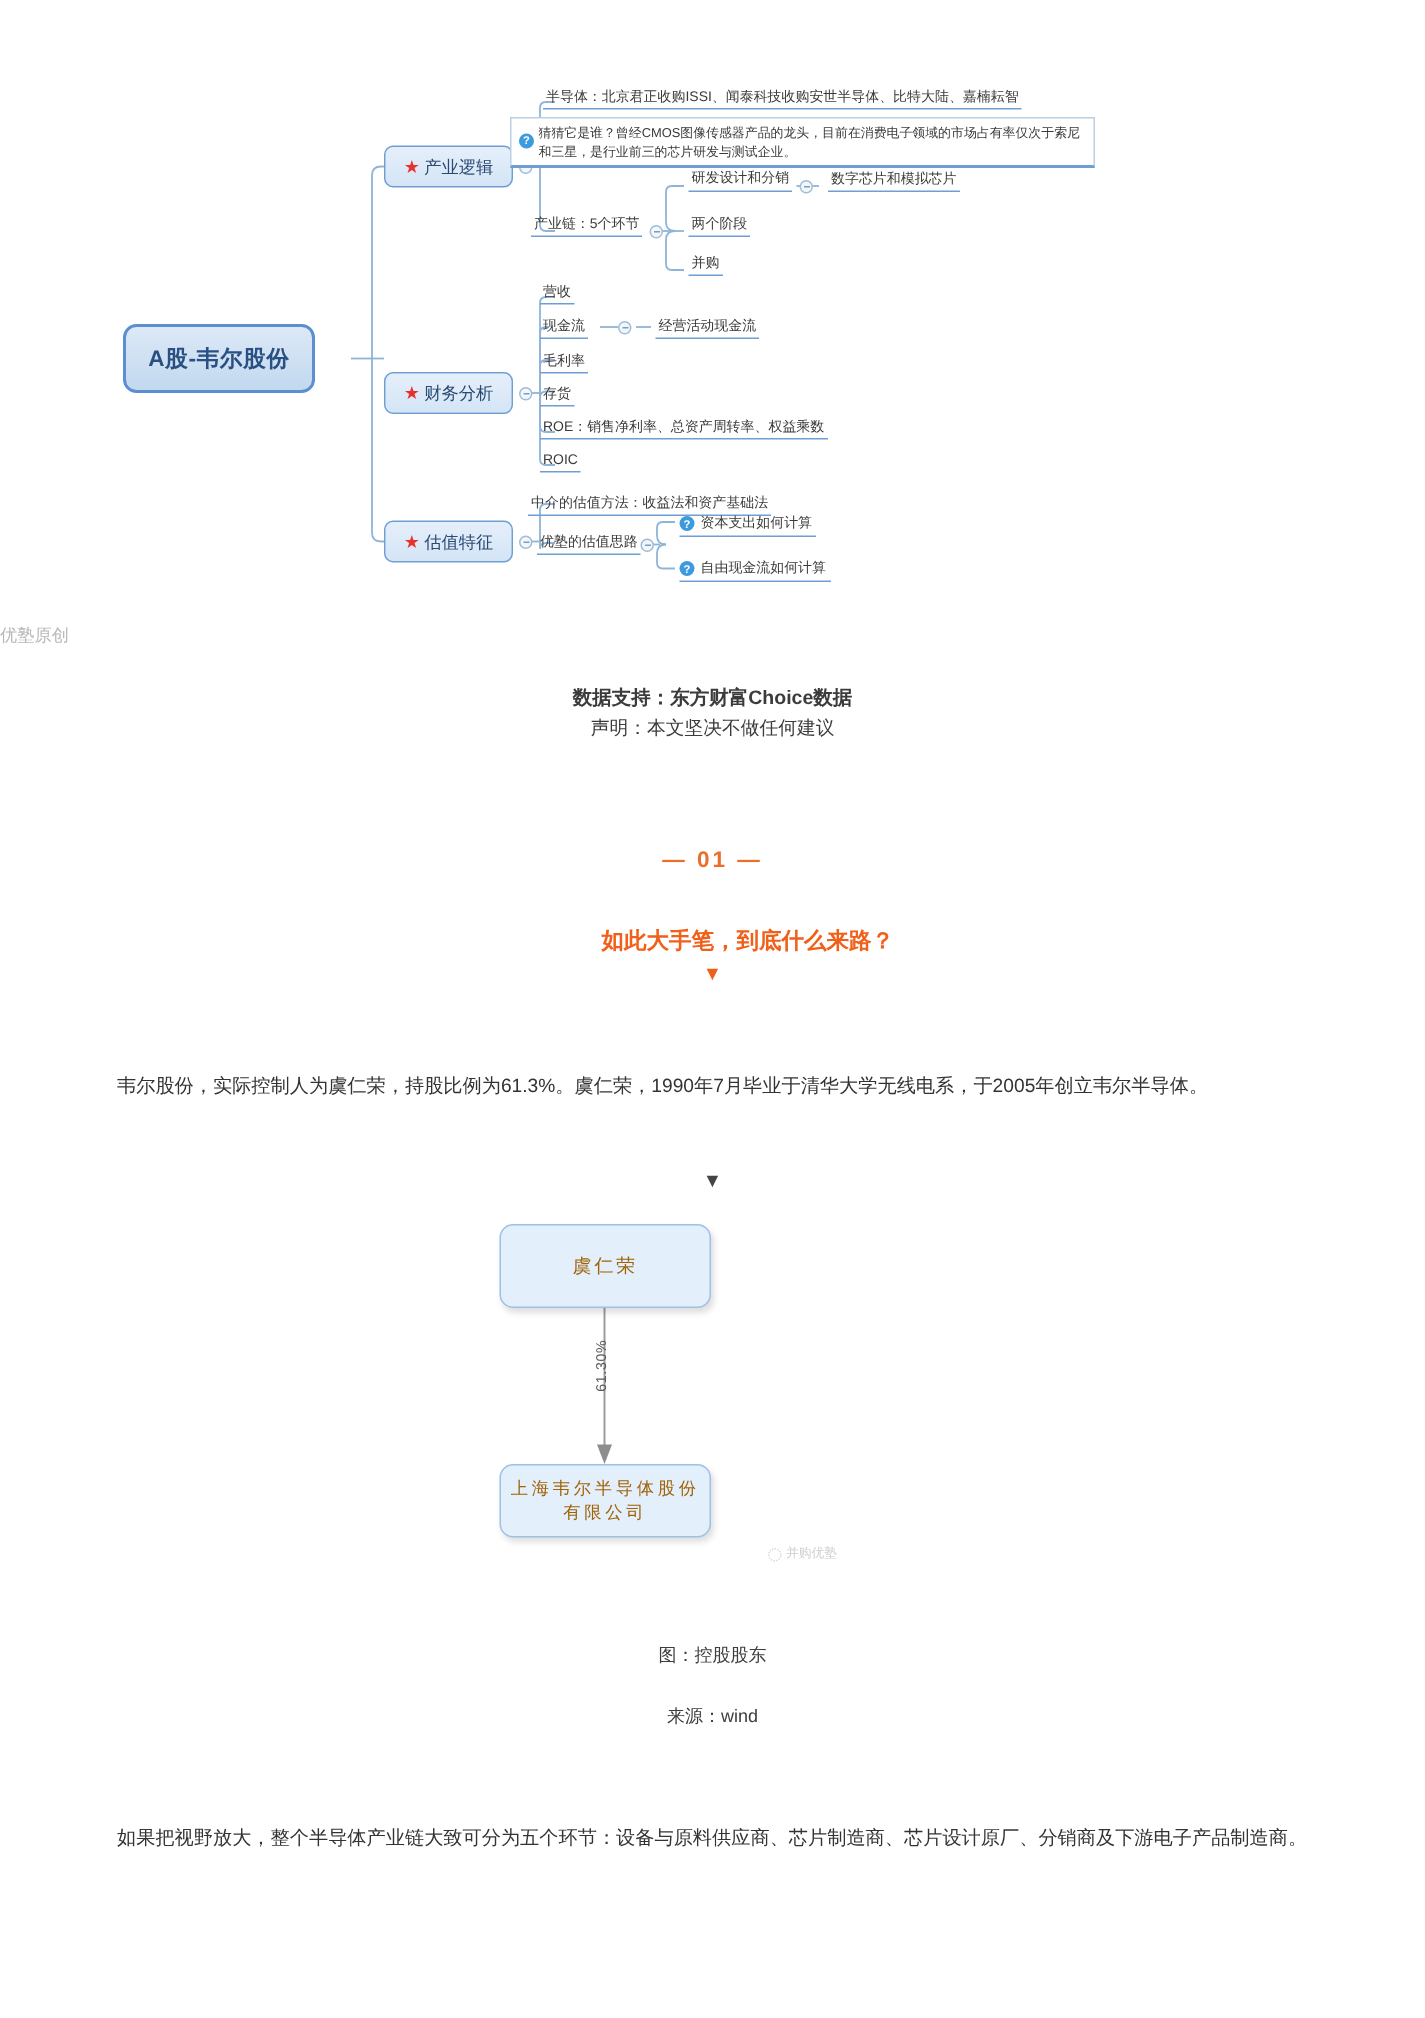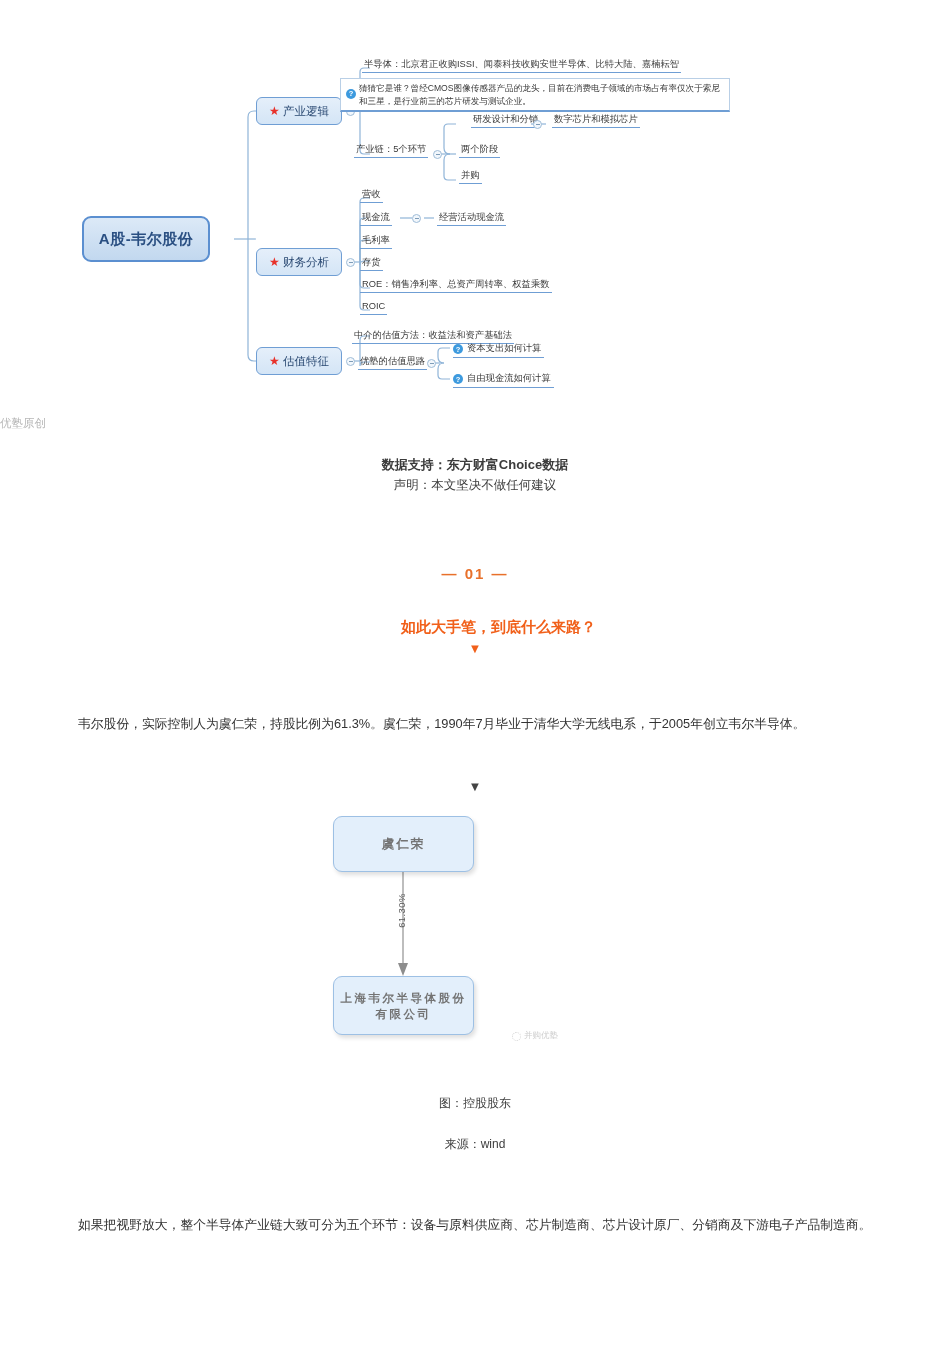--- a/index.html
+++ b/index.html
@@ -166,32 +166,31 @@
     margin-top: 22px;
   }
   .org-box {
     position: absolute;
     border: 1px solid #9dc0e4;
     border-radius: 9px;
     background: #e3effb;
     box-shadow: 2px 3px 4px rgba(0,0,0,0.13);
     display: flex; align-items: center; justify-content: center;
     text-align: center;
-    color: #737373;
-    font-weight: bold;
+    color: #a16207;
   }
   .org-top {
     left: 333px; top: 866px;
     width: 141px; height: 56px;
     font-size: 12.5px;
     letter-spacing: 2px;
   }
   .org-bottom {
     left: 333px; top: 1026px;
-    width: 141px; height: 59px;
+    width: 141px; height: 49px;
     font-size: 11.5px;
     line-height: 16px;
     letter-spacing: 2.5px;
     padding: 0 6px;
   }
   .org-pct {
     position: absolute;
     left: 384px; top: 955px;
     font-size: 9.5px;
     color: #5a5a5a;
@@ -289,21 +288,21 @@
   <div class="leaf u" style="left:362px; top:58px;">半导体：北京君正收购ISSI、闻泰科技收购安世半导体、比特大陆、嘉楠耘智</div>
 
   <div class="qbox" style="left:340px; top:78px; width:390px;">
     <span class="qicon" style="left:5px; top:10px;">?</span>
     <span>猜猜它是谁？曾经CMOS图像传感器产品的龙头，目前在消费电子领域的市场占有率仅次于索尼和三星，是行业前三的芯片研发与测试企业。</span>
   </div>
 
   <div class="leaf u" style="left:354px; top:143px;">产业链：5个环节</div>
   <div class="toggle" style="left:433px; top:150px;"></div>
 
-  <div class="leaf u" style="left:471px; top:113px;font-family:Liberation Serif, serif;">研发设计和分销</div>
+  <div class="leaf u" style="left:459px; top:113px;font-family:Liberation Serif, serif;">研发设计和分销</div>
   <div class="toggle" style="left:533px; top:120px;"></div>
   <div class="leaf u" style="left:552px; top:113px;">数字芯片和模拟芯片</div>
 
   <div class="leaf u" style="left:459px; top:143px;">两个阶段</div>
   <div class="leaf u" style="left:459px; top:169px;">并购</div>
 
   <div class="leaf u" style="left:360px; top:188px;">营收</div>
   <div class="leaf u" style="left:360px; top:211px;">现金流</div>
   <div class="toggle" style="left:412px; top:214px;"></div>
   <div class="leaf u" style="left:437px; top:211px;">经营活动现金流</div>

